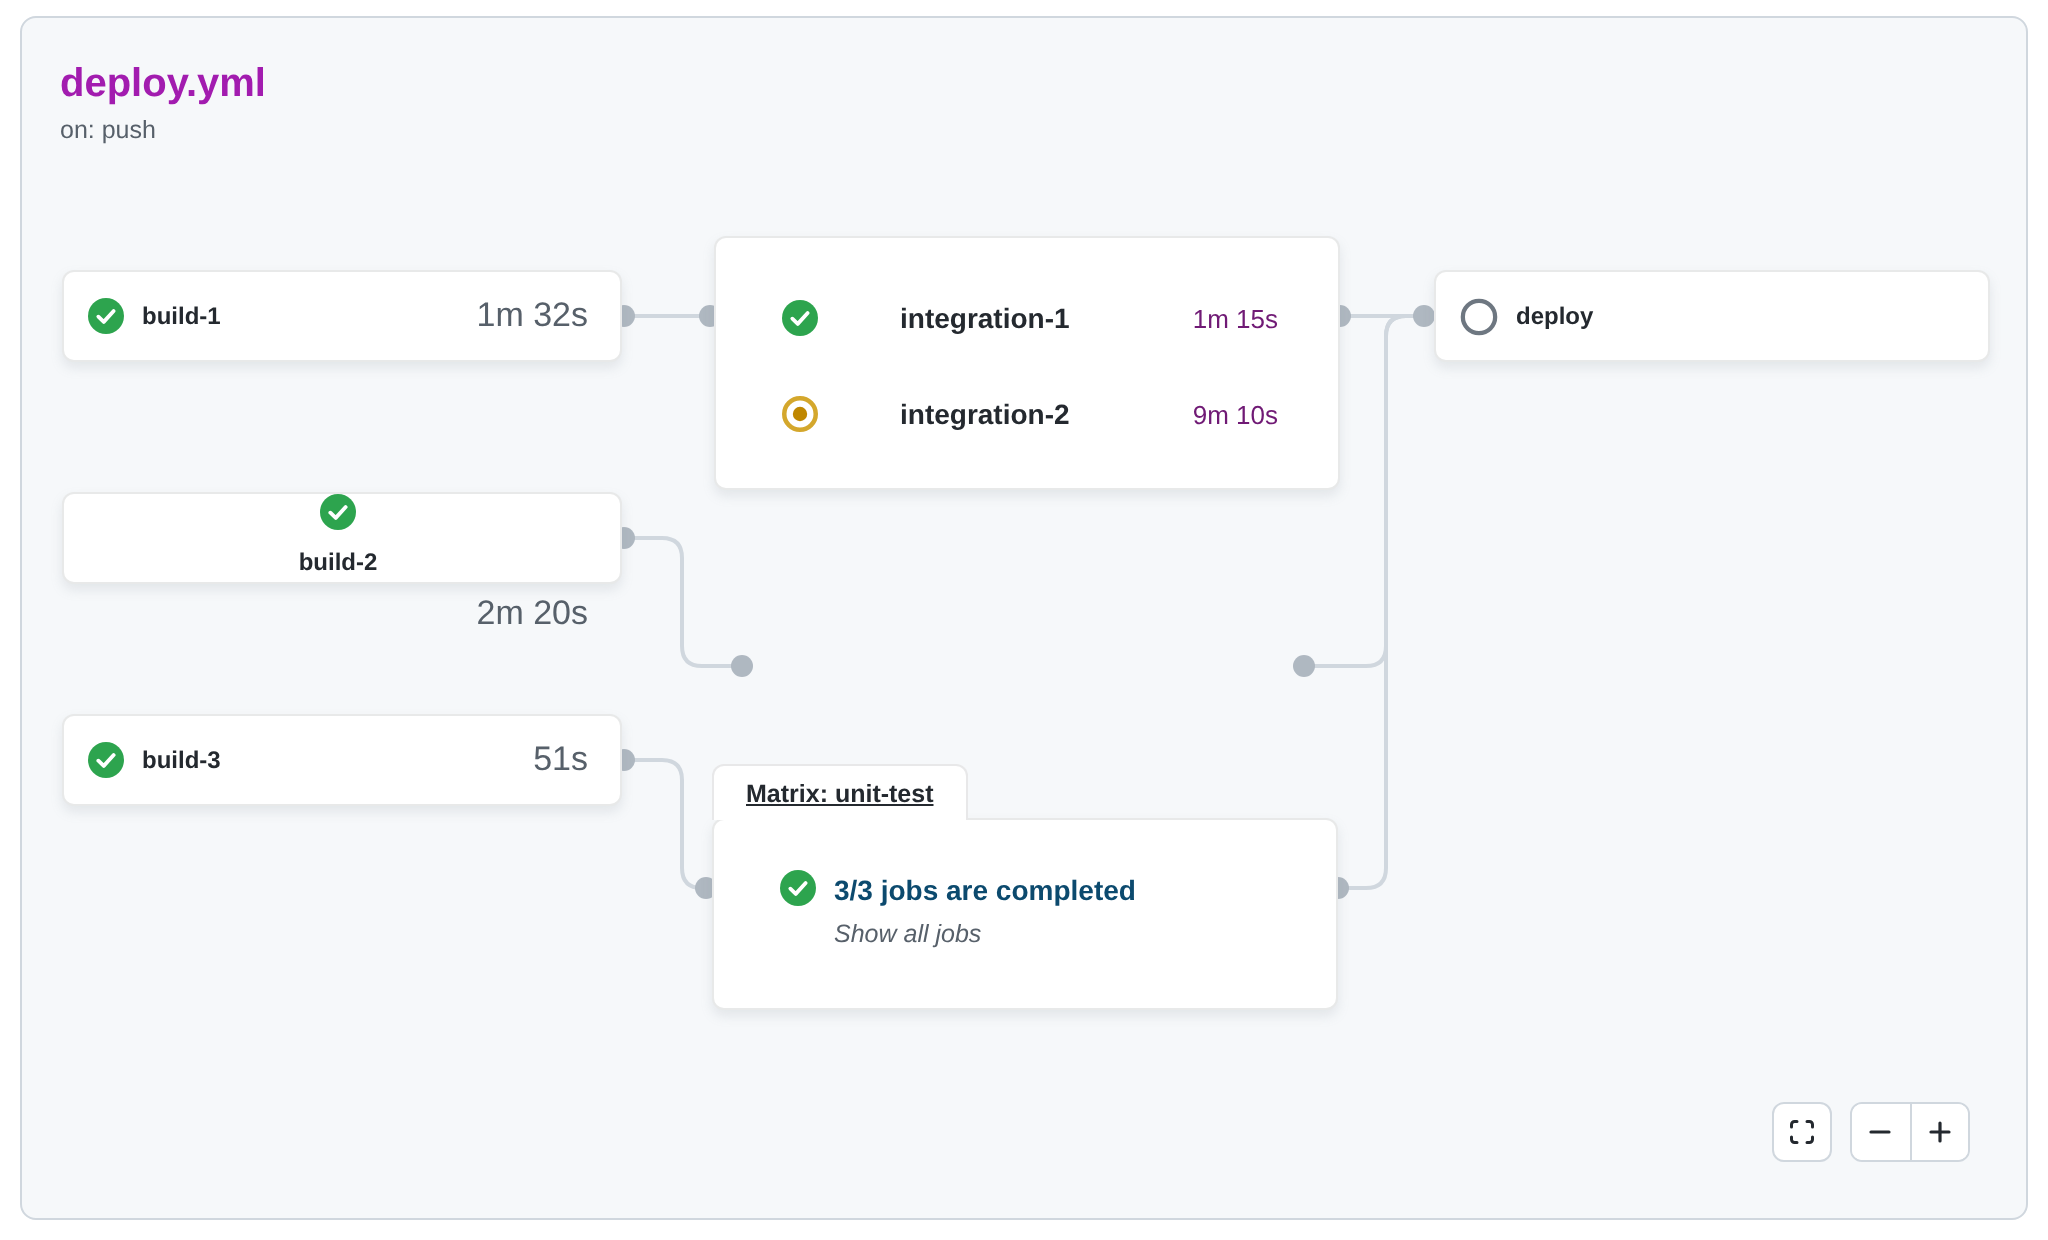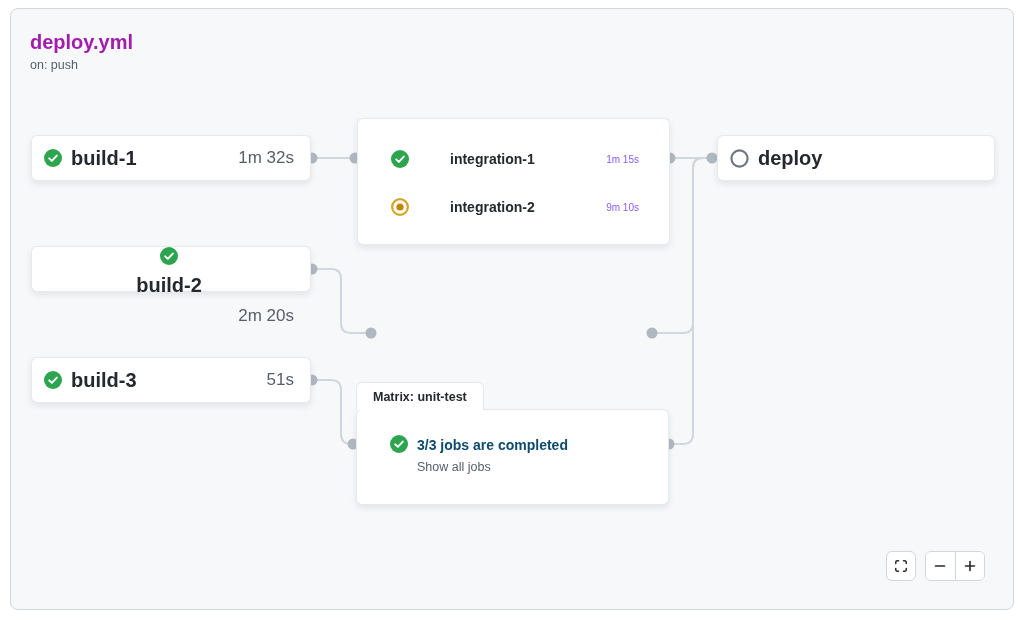--- a/index.html
+++ b/index.html
@@ -20,46 +20,46 @@
     position:absolute;left:30px;top:56px;font-size:12.5px;color:#57606a;line-height:18px;
   }
   svg.edges{position:absolute;left:0;top:0;z-index:1;pointer-events:none;}
   .node{
     position:absolute;z-index:2;background:#ffffff;
     border:1px solid rgba(31,35,40,0.1);border-radius:6px;
     box-shadow:0 3px 6px rgba(140,149,159,0.18);
     display:flex;align-items:center;box-sizing:border-box;
     padding:0 16px 0 12px;gap:9px;cursor:pointer;
   }
-  .node .label{font-size:20px;font-weight:700;color:#24292f;white-space:nowrap;}
+  .node .label{font-size:12px;font-weight:700;color:#24292f;white-space:nowrap;}
   .node .duration{margin-left:auto;font-size:17px;color:#57606a;white-space:nowrap;}
   .icon{flex:0 0 auto;display:inline-flex;}
   .group{
     position:absolute;z-index:2;background:#ffffff;
     border:1px solid rgba(31,35,40,0.1);border-radius:6px;
     box-shadow:0 3px 6px rgba(140,149,159,0.18);box-sizing:border-box;
   }
   .group-row{
     position:absolute;left:33px;right:30px;height:36px;
     display:flex;align-items:center;gap:9px;cursor:pointer;
   }
   .group-row .label{font-size:14px;font-weight:700;color:#24292f;white-space:nowrap;margin-left:32px;}
-  .group-row .duration{margin-left:auto;font-size:10px;color:#8b5cf6;white-space:nowrap;}
+  .group-row .duration{margin-left:auto;font-size:13px;color:#701a75;white-space:nowrap;}
   .matrix-tab{
     position:absolute;z-index:3;left:356px;top:382px;height:28px;
     background:#ffffff;border:1px solid rgba(31,35,40,0.1);border-bottom:none;
     border-radius:6px 6px 0 0;box-sizing:border-box;
     padding:0 16px;display:flex;align-items:center;
-    font-size:12.5px;font-weight:700;color:#24292f;
+    font-size:12.5px;font-weight:700;color:#24292f;text-decoration:underline;
   }
   .matrix-row{
     position:absolute;left:33px;top:25px;display:flex;align-items:flex-start;gap:9px;
   }
   .matrix-row .summary{font-size:14px;font-weight:700;line-height:20px;color:#0c4a6e;white-space:nowrap;}
-  .matrix-row .joblink{font-size:12.5px;line-height:18px;color:#57606a;margin-top:3px;cursor:pointer;}
+  .matrix-row .joblink{font-size:12.5px;line-height:18px;color:#57606a;margin-top:3px;cursor:pointer;font-style:italic;}
   .ctrl-btn{
     position:absolute;z-index:2;height:30px;background:#ffffff;
     border:1px solid #d0d7de;border-radius:6px;box-sizing:border-box;
     display:flex;align-items:center;justify-content:center;cursor:pointer;
   }
   .zoom-group{
     position:absolute;z-index:2;left:925px;top:551px;width:60px;height:30px;
     background:#ffffff;border:1px solid #d0d7de;border-radius:6px;box-sizing:border-box;
     display:flex;overflow:hidden;
   }

